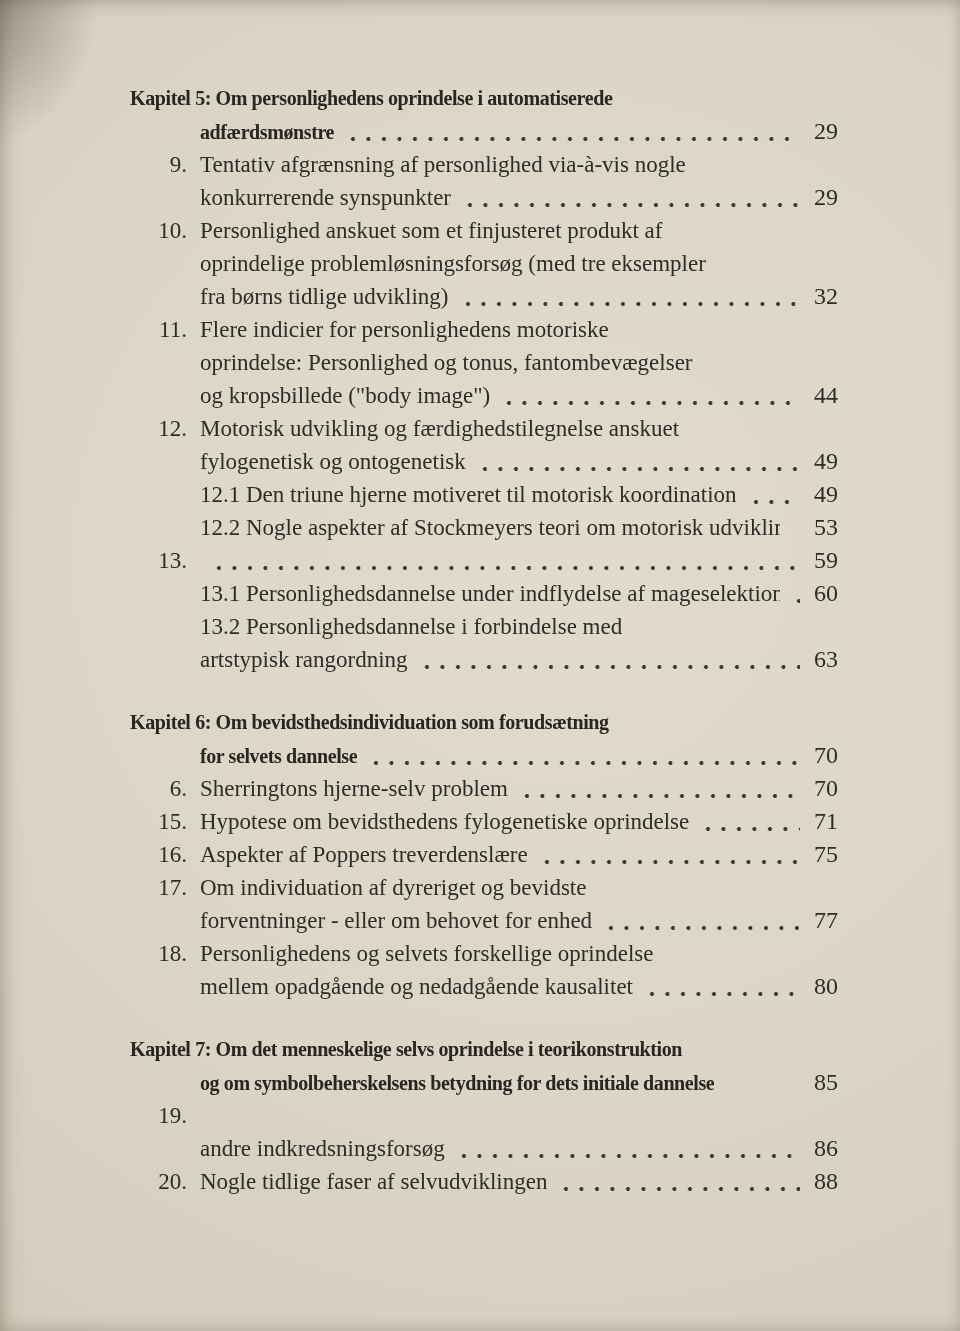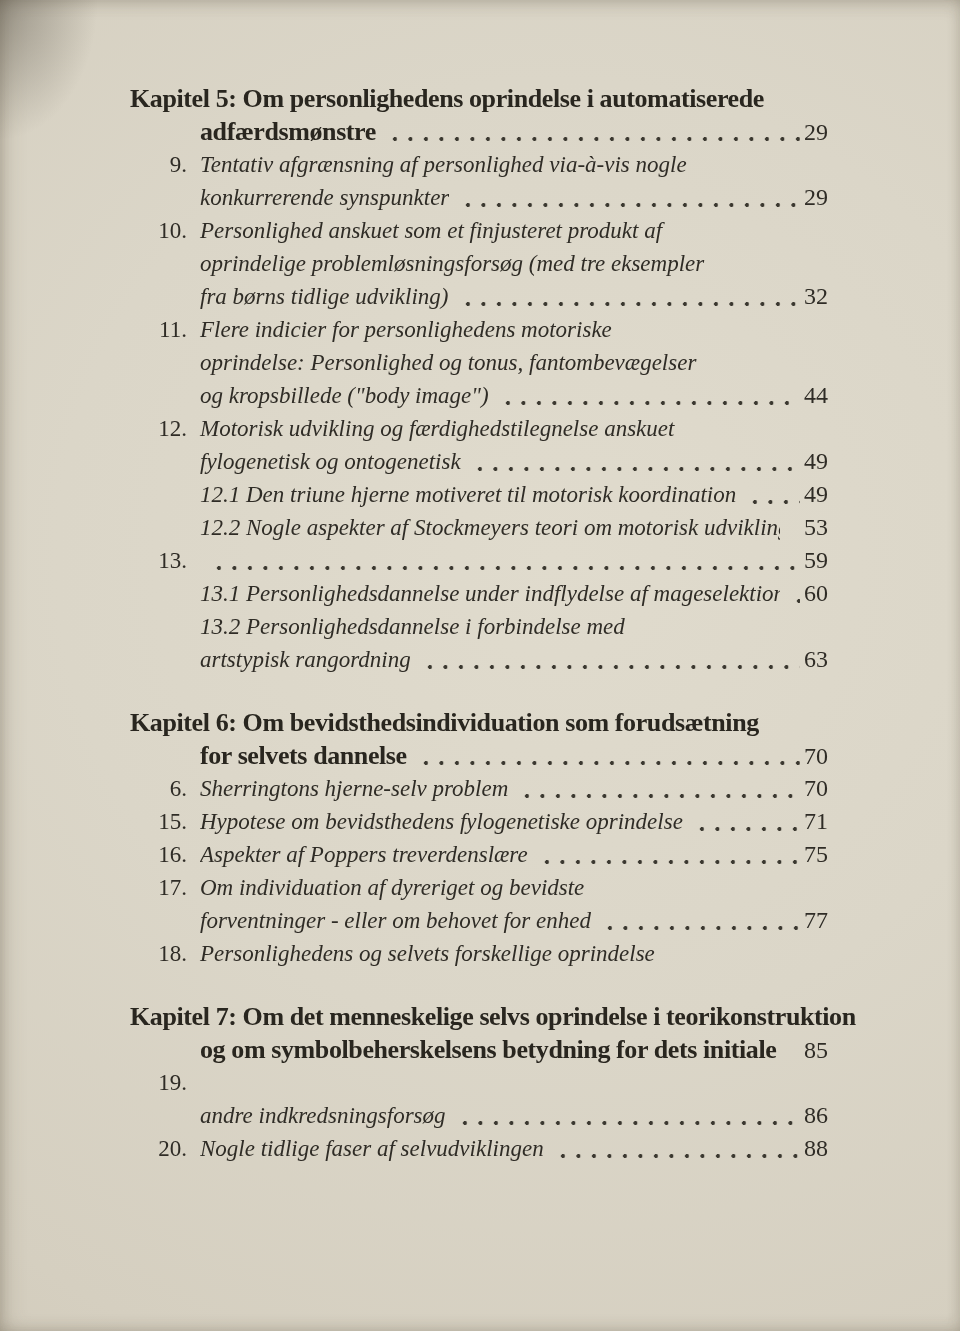--- a/index.html
+++ b/index.html
@@ -56,26 +56,25 @@
     padding-right: 13px;
     font-style: normal;
   }
   .text {
     flex: 0 1 auto;
     min-width: 0;
     overflow: hidden;
     white-space: nowrap;
   }
   .row.item .text, .row.cont .text {
-    font-style: italic;
   }
   .row.chapter .text, .row.chapter2 .text {
     font-weight: bold;
     font-style: normal;
-    font-size: 26px;
+    font-size: 20px;
     letter-spacing: -0.4px;
     color: #29261f;
   }
   .row > .text:last-child {
     flex: none;
     overflow: visible;
   }
   .dots {
     flex: 1 0 10px;
     min-width: 0;
@@ -86,21 +85,21 @@
     background-size: 15.5px 33px;
     background-repeat: repeat-x;
     background-position: 2px 0;
   }
   .dots.no-dots {
     background: none;
   }
   .page-num {
     flex: none;
     width: 44px;
-    text-align: left;
+    text-align: center;
     font-style: normal;
     font-weight: normal;
     font-size: 24px;
   }
 </style>
 </head>
 <body>
 
 <div class="page">
   <div class="toc" id="toc">
@@ -244,20 +243,26 @@
     <span class="num"></span>
     <span class="text">forventninger - eller om behovet for enhed</span>
     <span class="dots"></span>
     <span class="page-num">77</span>
   </div>
         <div class="row item">
     <span class="num">18.</span>
     <span class="text">Personlighedens og selvets forskellige oprindelse</span>
 
   </div>
+        <div class="row cont">
+    <span class="num"></span>
+    <span class="text">mellem opadgående og nedadgående kausalitet</span>
+    <span class="dots"></span>
+    <span class="page-num">80</span>
+  </div>
       </div>
       <div class="chapter-block">
         <div class="row chapter">
 
     <span class="text">Kapitel 7: Om det menneskelige selvs oprindelse i teorikonstruktion</span>
 
   </div>
         <div class="row chapter2">
     <span class="num"></span>
     <span class="text">og om symbolbeherskelsens betydning for dets initiale dannelse</span>

